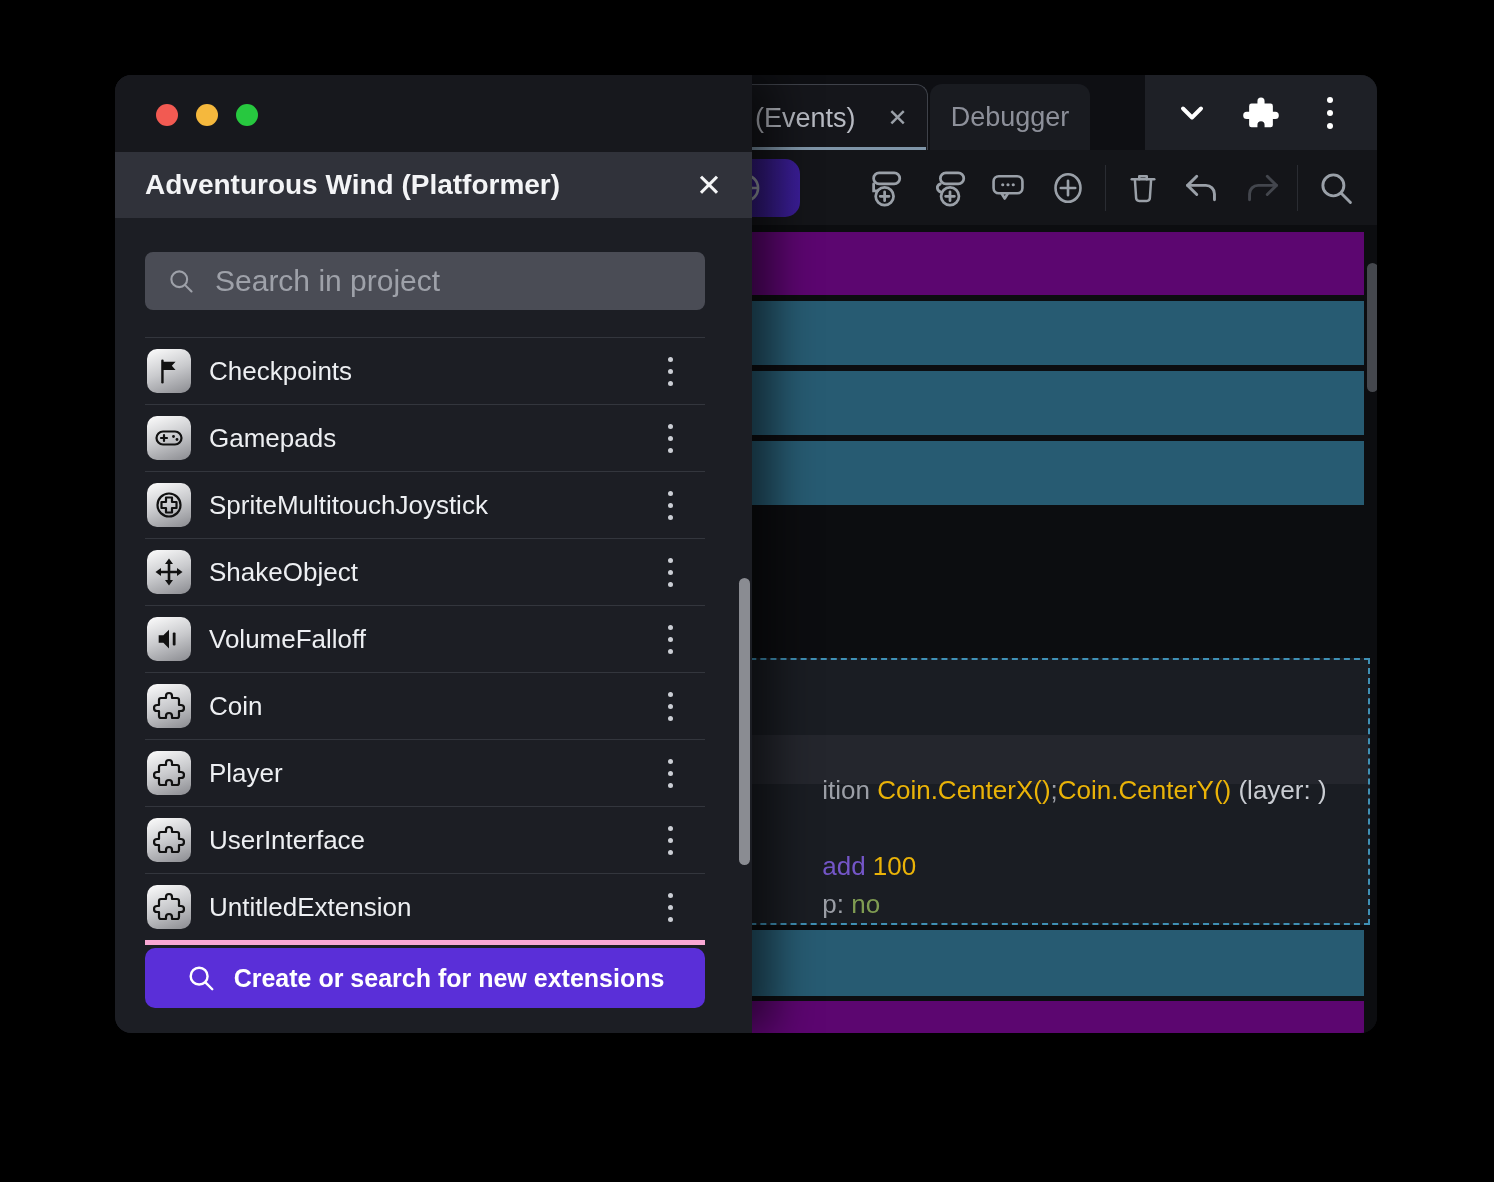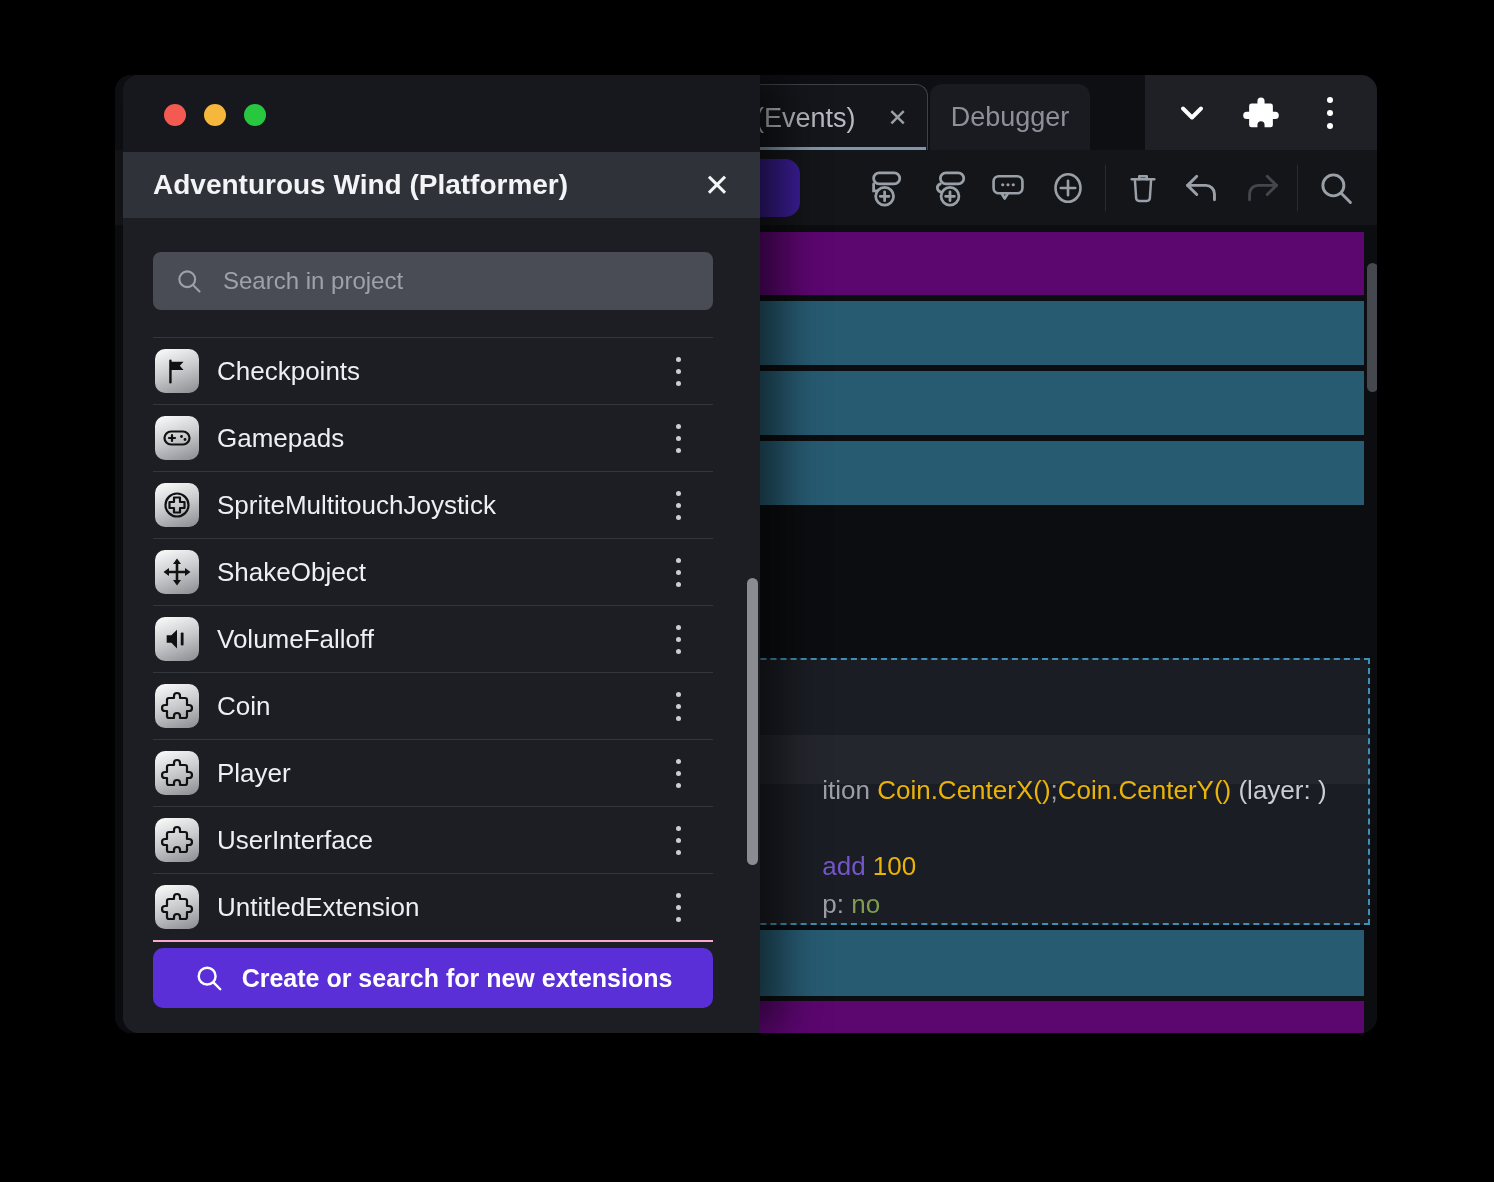--- a/index.html
+++ b/index.html
@@ -48,37 +48,37 @@
   .code-line span { white-space:pre; }
   .tok-gray { color:#9b9ea6; }
   .tok-gold { color:#eab308; }
   .tok-light { color:#c9ccd2; }
   .tok-purple { color:#7456c8; }
   .tok-green { color:#7f9c52; }
   .events-scrollbar { position:absolute; left:1252px; top:38px; width:11px; height:129px;
                       background:#45484e; border-radius:6px; cursor:pointer; }
 
   
-  .dialog { position:absolute; left:8px; top:0; width:637px; height:958px; z-index:5;
+  .dialog { position:absolute; left:0; top:0; width:637px; height:958px; z-index:5;
             box-shadow:22px 0 44px rgba(0,0,0,.55); background:#1c1e24; border-radius:16px 0 0 16px; overflow:hidden; }
   .dialog-titlebar { position:absolute; left:0; top:0; width:100%; height:77px; background:#17181d; }
   .traffic { position:absolute; top:29px; width:22px; height:22px; border-radius:50%; cursor:pointer; }
   .dialog-header { position:absolute; left:0; top:77px; width:100%; height:66px; background:#30323a;
                    display:flex; align-items:center; }
   .dialog-title { color:#f3f4f6; font-size:28px; font-weight:bold; margin-left:30px; }
   .dialog-close { position:absolute; right:30px; color:#f5f6f7; font-size:31px; cursor:pointer; line-height:1; }
   .dialog-body { position:absolute; left:0; top:143px; width:100%; height:815px; background:#1c1e24; }
   .search-box { position:absolute; left:30px; top:34px; width:560px; height:58px; background:#4a4c55;
                 border-radius:8px; display:flex; align-items:center; }
   .search-box input { background:transparent; border:none; outline:none; color:#dfe1e6;
-                      font-size:24px; font-family:"Liberation Sans",sans-serif; width:420px; margin-left:18px; }
+                      font-size:30px; font-family:"Liberation Sans",sans-serif; width:420px; margin-left:18px; }
   .search-box input::placeholder { color:#9ea1a9; }
   .ext-list { position:absolute; left:30px; top:119px; width:560px; }
   .ext-row { position:relative; height:66px; border-top:1px solid #33363d; display:flex; align-items:center; cursor:pointer; }
-  .ext-row:last-child { border-bottom:2px solid #f9a8d4; }
+  .ext-row:last-child { border-bottom:5px solid #f9a8d4; }
   .ext-icon { width:44px; height:44px; border-radius:10px; margin-left:2px;
               background:linear-gradient(160deg,#fdfdfd 0%,#c9cacd 50%,#8a8b90 100%);
               display:flex; align-items:center; justify-content:center; }
   .ext-label { color:#edeff2; font-size:26px; margin-left:18px; font-weight:500; }
   .ext-kebab { position:absolute; right:32px; display:flex; flex-direction:column; gap:7px; cursor:pointer; }
   .ext-kebab i { width:5px; height:5px; border-radius:50%; background:#cbced4; }
   .create-btn { position:absolute; left:30px; top:730px; width:560px; height:60px; background:#5a2fd8;
                 border:none; border-radius:10px; display:flex; align-items:center; justify-content:center;
                 gap:18px; cursor:pointer; }
   .create-btn span { color:#fff; font-size:25px; font-weight:bold; font-family:"Liberation Sans",sans-serif; }

